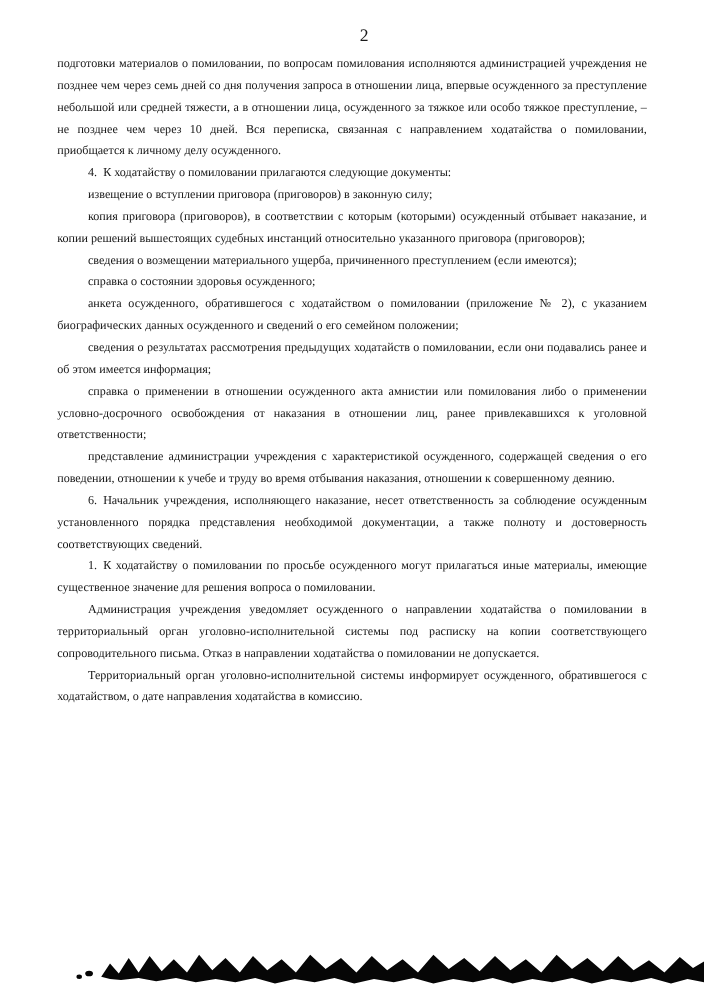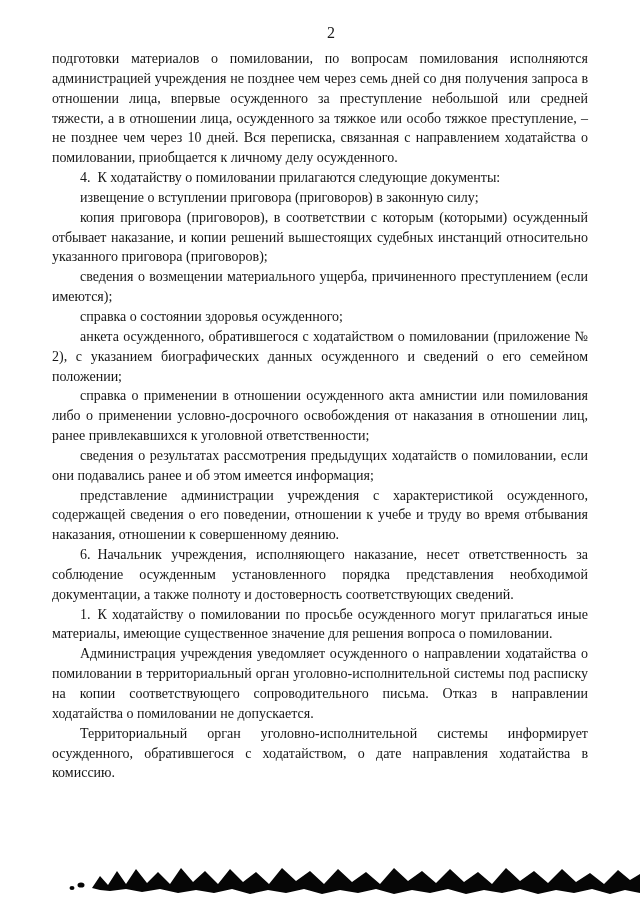--- a/index.html
+++ b/index.html
@@ -24,21 +24,21 @@
     text-align: center;
     text-indent: 22px;
     font-size: 16px;
     color: #1a1a1a;
   }
   .content {
     position: absolute;
     top: 49px;
     left: 52px;
     width: 536px;
-    font-size: 14px;
+    font-size: 11px;
     line-height: 19.85px;
     text-align: justify;
     color: #151515;
   }
   .content p {
     margin: 0;
     padding: 0;
     text-indent: 28px;
   }
   .content p.continuation {
@@ -61,22 +61,22 @@
   <div class="page-number">2</div>
 
   <div class="content">
     <p class="continuation">подготовки материалов о помиловании, по вопросам помилования исполняются администрацией учреждения не позднее чем через семь дней со дня получения запроса в отношении лица, впервые осужденного за преступление небольшой или средней тяжести, а в отношении лица, осужденного за тяжкое или особо тяжкое преступление, – не позднее чем через 10 дней. Вся переписка, связанная с направлением ходатайства о помиловании, приобщается к личному делу осужденного.</p>
     <p>4. К ходатайству о помиловании прилагаются следующие документы:</p>
     <p>извещение о вступлении приговора (приговоров) в законную силу;</p>
     <p>копия приговора (приговоров), в соответствии с которым (которыми) осужденный отбывает наказание, и копии решений вышестоящих судебных инстанций относительно указанного приговора (приговоров);</p>
     <p>сведения о возмещении материального ущерба, причиненного преступлением (если имеются);</p>
     <p>справка о состоянии здоровья осужденного;</p>
     <p>анкета осужденного, обратившегося с ходатайством о помиловании (приложение № 2), с указанием биографических данных осужденного и сведений о его семейном положении;</p>
+    <p>сведения о результатах рассмотрения предыдущих ходатайств о помиловании, если они подавались ранее и об этом имеется информация;</p>
     <p>справка о применении в отношении осужденного акта амнистии или помилования либо о применении условно-досрочного освобождения от наказания в отношении лиц, ранее привлекавшихся к уголовной ответственности;</p>
-    <p>сведения о результатах рассмотрения предыдущих ходатайств о помиловании, если они подавались ранее и об этом имеется информация;</p>
     <p>представление администрации учреждения с характеристикой осужденного, содержащей сведения о его поведении, отношении к учебе и труду во время отбывания наказания, отношении к совершенному деянию.</p>
     <p>6. Начальник учреждения, исполняющего наказание, несет ответственность за соблюдение осужденным установленного порядка представления необходимой документации, а также полноту и достоверность соответствующих сведений.</p>
     <p>1. К ходатайству о помиловании по просьбе осужденного могут прилагаться иные материалы, имеющие существенное значение для решения вопроса о помиловании.</p>
     <p>Администрация учреждения уведомляет осужденного о направлении ходатайства о помиловании в территориальный орган уголовно-исполнительной системы под расписку на копии соответствующего сопроводительного письма. Отказ в направлении ходатайства о помиловании не допускается.</p>
     <p>Территориальный орган уголовно-исполнительной системы информирует осужденного, обратившегося с ходатайством, о дате направления ходатайства в комиссию.</p>
   </div>
 
   <svg class="scan-artifact" viewBox="0 0 640 905" xmlns="http://www.w3.org/2000/svg" aria-hidden="true">
     <ellipse cx="72" cy="888" rx="2.5" ry="2" fill="#060606"></ellipse>
     <ellipse cx="81" cy="885" rx="3.5" ry="2.6" fill="#060606"></ellipse>

